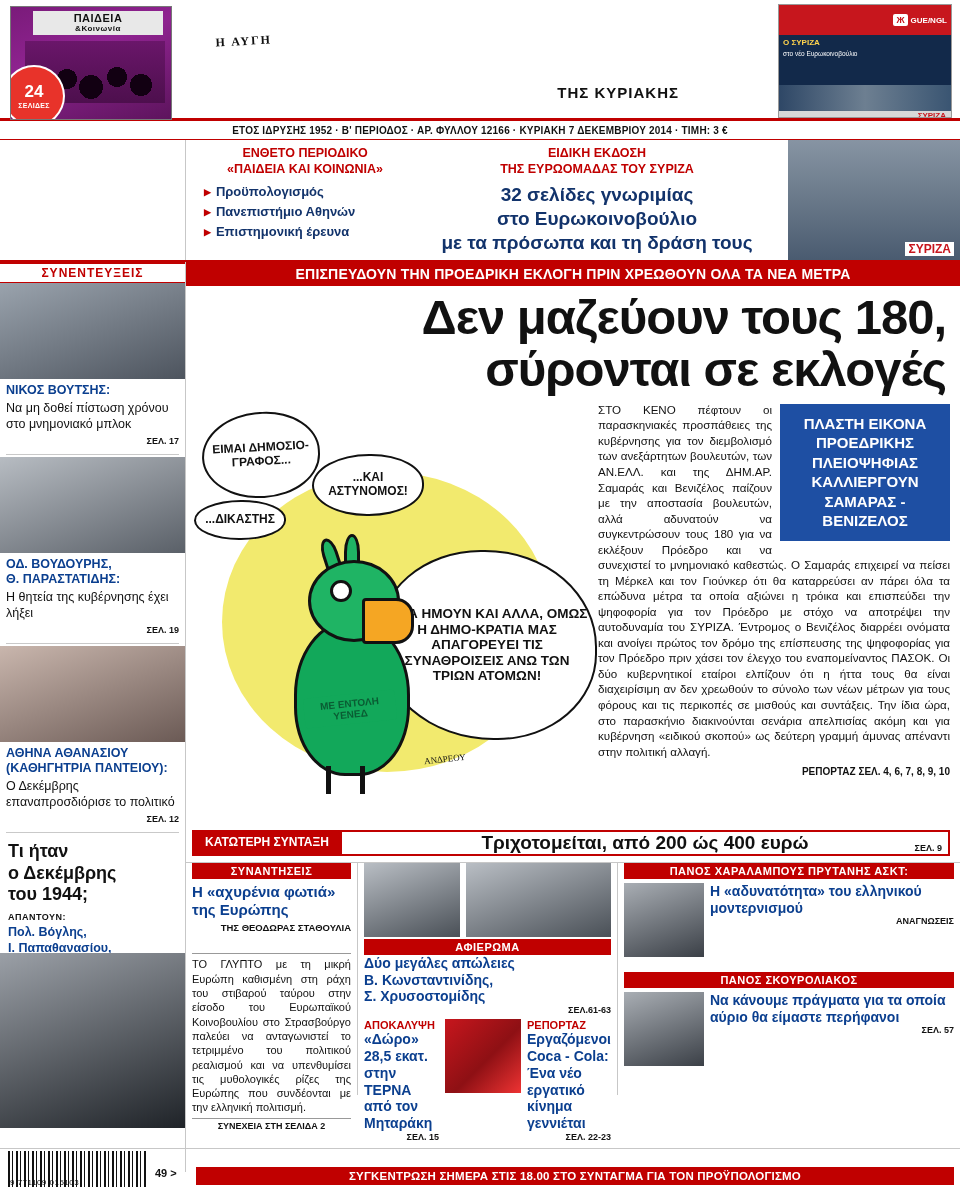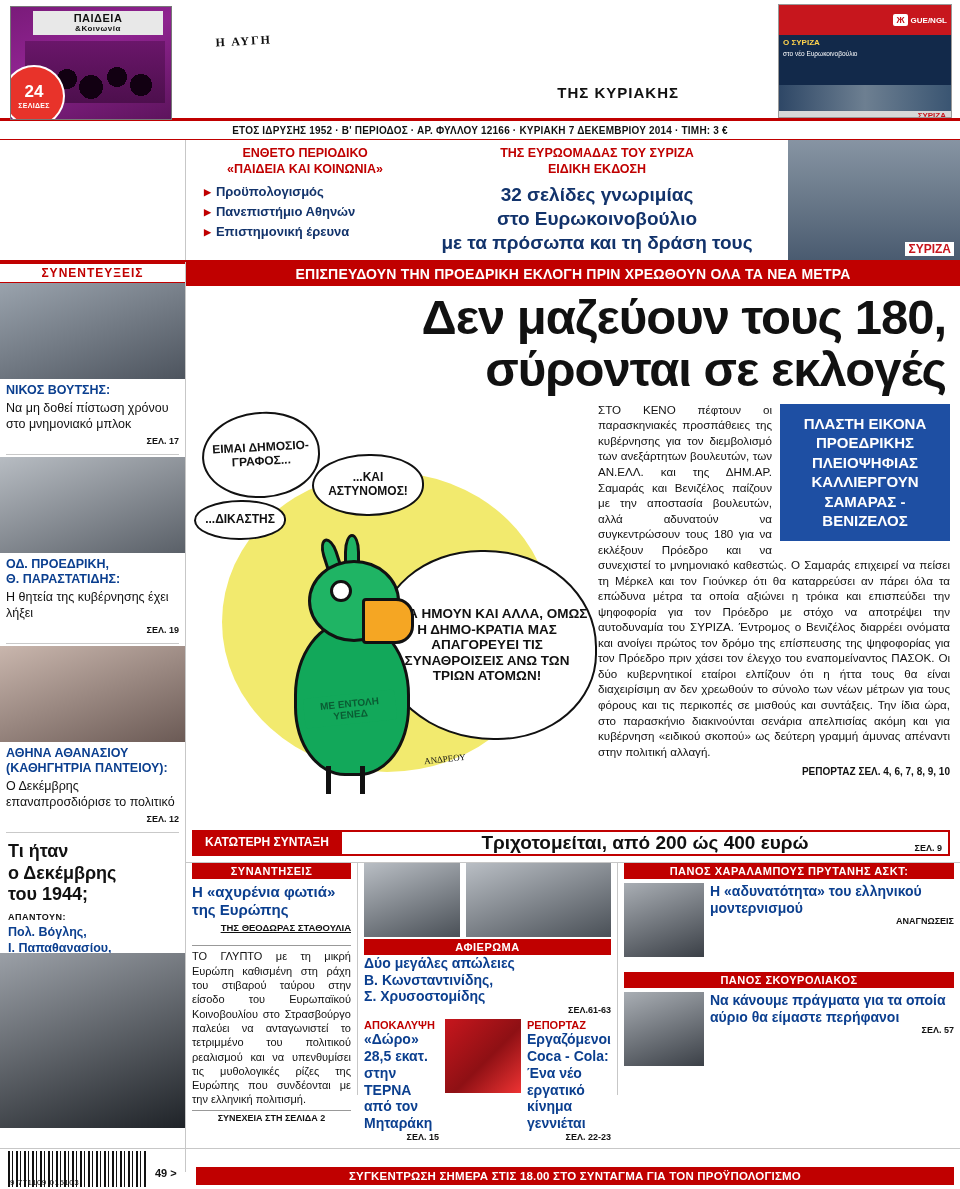--- a/index.html
+++ b/index.html
@@ -179,21 +179,21 @@
   .kat-r .sel{position:absolute;right:6px;bottom:1px;font-size:9px;font-weight:bold;}
 
   
   .bottom{display:flex;border-top:1px solid #c7c7c7;margin-top:6px;height:232px;}
   .bcol{border-right:1px solid #c7c7c7;padding:0 6px;box-sizing:border-box;}
   .bc2{width:172px;}
   .bc3{width:260px;}
   .bc4{flex:1;border-right:none;}
   .bhead{background:#c00000;color:#fff;font-weight:bold;font-size:11px;text-align:center;padding:2px 12px;letter-spacing:.5px;}
   .btitle{color:#0b3f8f;font-weight:bold;font-size:15px;line-height:1.22;margin-top:4px;}
-  .bby{font-size:9.5px;font-weight:bold;text-align:right;border-bottom:1px solid #999;padding-bottom:12px;margin-top:3px;text-decoration:underline;}
+  .bby{font-size:9.5px;font-weight:bold;text-align:right;border-bottom:1px solid #999;padding-bottom:20px;margin-top:3px;}
   .btext{font-size:11px;line-height:1.3;text-align:justify;margin-top:3px;color:#111;}
   .bmore{font-size:9px;font-weight:bold;text-align:center;margin-top:3px;border-top:1px solid #999;padding-top:2px;}
   .bsel{font-size:9px;font-weight:bold;text-align:right;}
   .b-photo{width:100%;height:74px;background:linear-gradient(160deg,#a9aeb4,#3b4047);}
   .b-photo.red{background:linear-gradient(135deg,#c7161d 0%,#8e1014 55%,#e33 100%);}
   .b-photo.man{background:linear-gradient(160deg,#b9bec4,#4a5057);}
   .twocol{display:flex;gap:6px;}
   .twocol>div{flex:1;}
   .redhd{color:#c00000;font-weight:bold;font-size:11px;}
   .bluehd{color:#0b3f8f;font-weight:bold;font-size:14px;line-height:1.2;}
@@ -254,22 +254,22 @@
           <div>«ΠΑΙΔΕΙΑ ΚΑΙ ΚΟΙΝΩΝΙΑ»</div>
         </div>
         <ul>
           <li>Προϋπολογισμός</li>
           <li>Πανεπιστήμιο Αθηνών</li>
           <li>Επιστημονική έρευνα</li>
         </ul>
       </div>
       <div class="pb-col2">
         <div class="hd">
+          <div>ΕΙΔΙΚΗ ΕΚΔΟΣΗ</div>
           <div>ΤΗΣ ΕΥΡΩΟΜΑΔΑΣ ΤΟΥ ΣΥΡΙΖΑ</div>
-          <div>ΕΙΔΙΚΗ ΕΚΔΟΣΗ</div>
         </div>
         <div class="big">
           <div>32 σελίδες γνωριμίας</div>
           <div>στο Ευρωκοινοβούλιο</div>
           <div>με τα πρόσωπα και τη δράση τους</div>
         </div>
       </div>
     </div>
     <div class="pb-right">
       <div class="ph"></div>
@@ -286,21 +286,21 @@
         <div class="lphoto p1"></div>
         <div class="lname">ΝΙΚΟΣ ΒΟΥΤΣΗΣ:</div>
         <div class="ltext">Να μη δοθεί πίστωση χρόνου στο μνημονιακό μπλοκ</div>
         <div class="lsel">ΣΕΛ. 17</div>
       </div>
       <div class="lrule"></div>
 
       <div>
         <div class="lphoto p2"></div>
         <div class="lname">
-          <span>ΟΔ. ΠΡΟΕΔΡΙΚΗ,</span>
+          <span>ΟΔ. ΒΟΥΔΟΥΡΗΣ,</span>
           <span class="sub">Θ. ΠΑΡΑΣΤΑΤΙΔΗΣ:</span>
         </div>
         <div class="ltext">Η θητεία της κυβέρνησης έχει λήξει</div>
         <div class="lsel">ΣΕΛ. 19</div>
       </div>
       <div class="lrule"></div>
 
       <div>
         <div class="lphoto p3"></div>
         <div class="lname">

